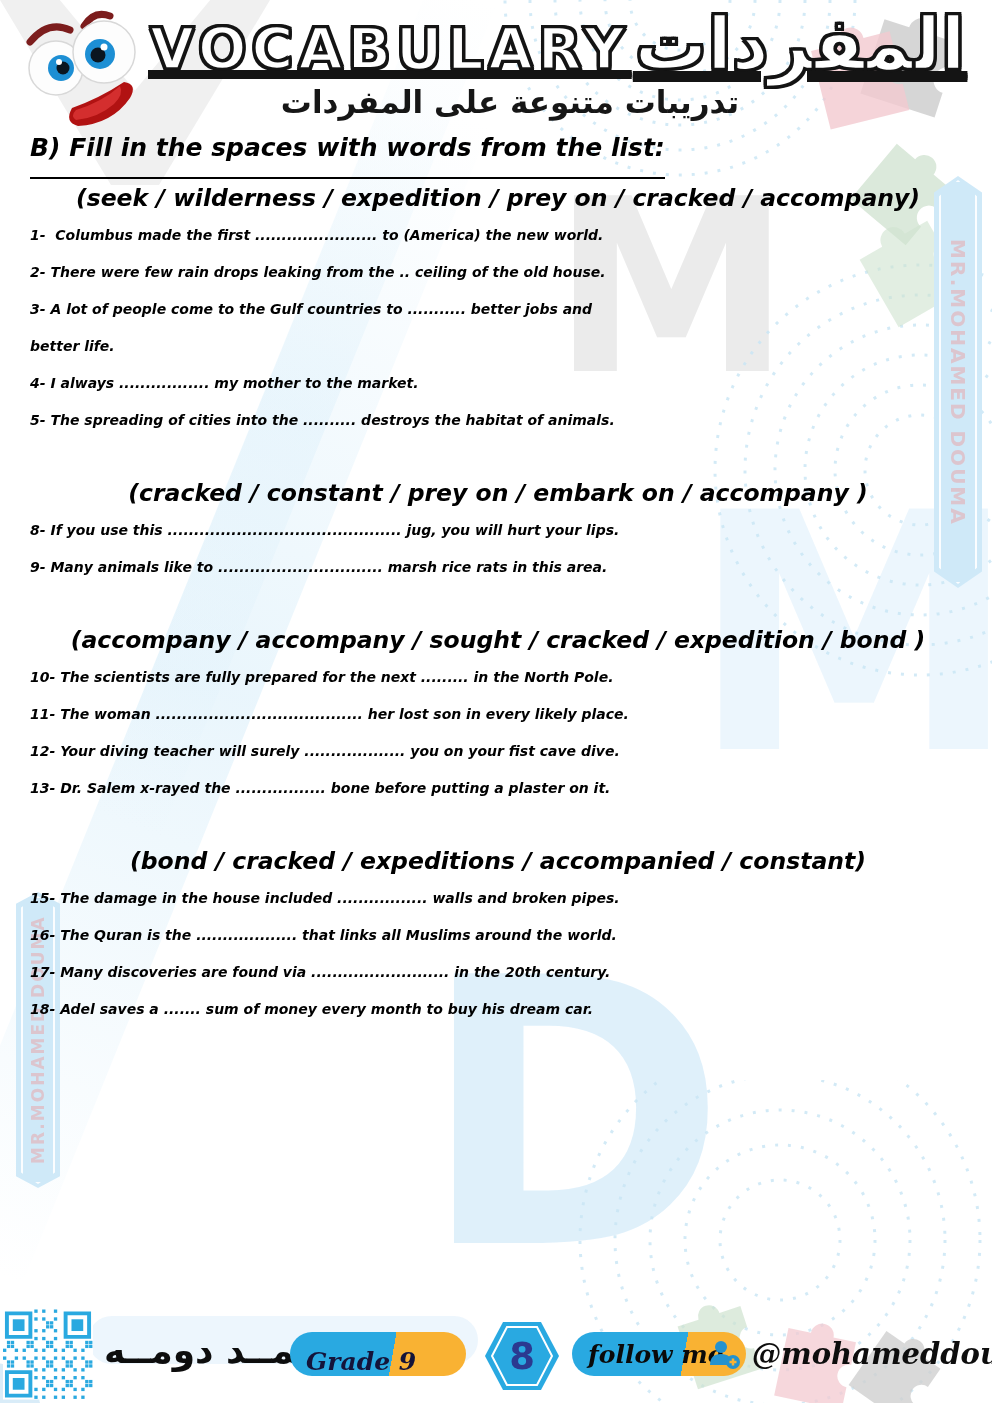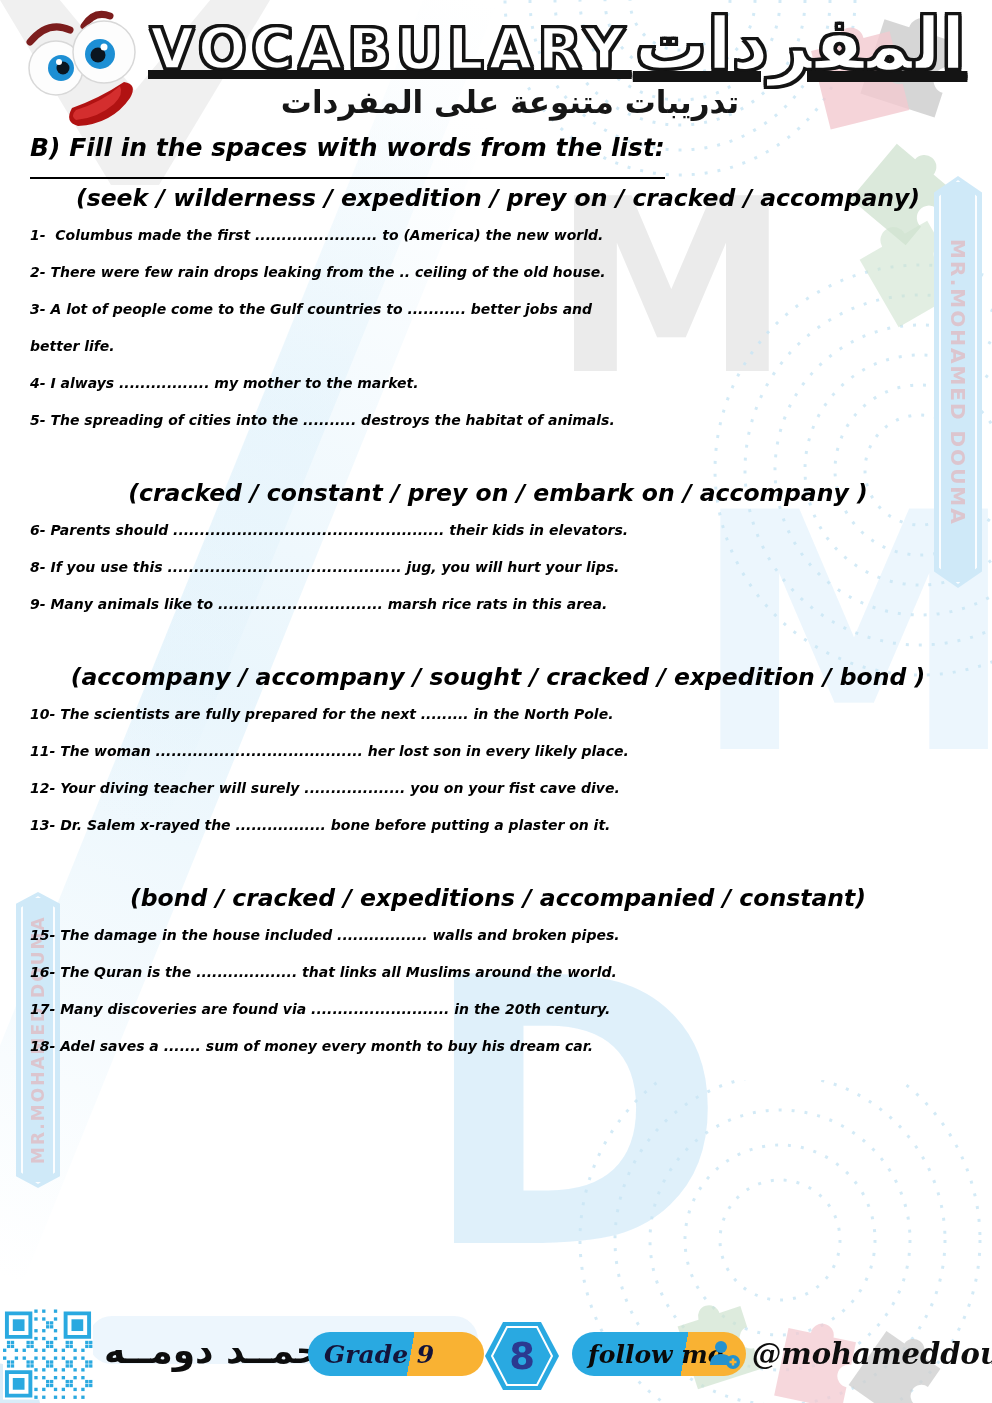--- a/index.html
+++ b/index.html
@@ -43,21 +43,21 @@
   .ex-title span{border-bottom:2.5px solid #000;padding-bottom:15px;}
   .word-list{font-size:23.5px;line-height:37px;font-style:italic;font-weight:600;text-align:center;margin-top:36px;white-space:pre-wrap;}
   .word-list.first{margin-top:14px;}
   .line{font-size:14px;line-height:37px;font-style:italic;font-weight:700;white-space:pre-wrap;}
   
   .footer-band{position:absolute;left:88px;top:1316px;width:390px;height:48px;background:#dbeefb;opacity:.5;border-radius:24px;z-index:1;}
   .qr{position:absolute;left:3px;top:1306px;z-index:2;}
   .author{position:absolute;left:104px;top:1330px;z-index:2;font-weight:bold;font-size:36px;color:#0d0d0d;white-space:nowrap;}
   .author sup{font-size:17px;}
   .pill{position:absolute;height:44px;border-radius:23px;z-index:2;display:flex;align-items:center;}
-  .pill.grade{left:308px;top:1332px;width:176px;background:linear-gradient(100deg,#29a9e1 0 58%,#f9b233 58% 100%);}
+  .pill.grade{left:290px;top:1332px;width:176px;background:linear-gradient(100deg,#29a9e1 0 58%,#f9b233 58% 100%);align-items:flex-end;}
   .pill.follow{left:572px;top:1332px;width:174px;background:linear-gradient(100deg,#29a9e1 0 64%,#f9b233 64% 100%);}
   .pill .ptext{font-family:"DejaVu Serif",serif;font-style:italic;font-weight:bold;padding-left:16px;white-space:nowrap;}
   .pill.grade .ptext{font-size:25px;color:#14143a;}
   .pill.follow .ptext{font-size:25px;color:#0a0a0a;}
   .hexagon{position:absolute;left:484px;top:1321px;z-index:2;}
   .handle{position:absolute;left:752px;top:1337px;z-index:2;font-family:"DejaVu Serif",serif;
     font-style:italic;font-weight:bold;font-size:29px;color:#0d0d0d;white-space:nowrap;}
   .person-icon{position:absolute;right:5px;top:5px;}
   .smiley{position:absolute;left:12px;top:4px;z-index:2;}
 </style>
@@ -155,21 +155,20 @@
   <div class="ex-title"><span>B) Fill in the spaces with words from the list:</span></div>
   <div>
       <div class="word-list first">(seek / wilderness / expedition / prey on / cracked / accompany)</div>
       <div class="line">1-  Columbus made the first ....................... to (America) the new world.</div>
       <div class="line">2- There were few rain drops leaking from the .. ceiling of the old house.</div>
       <div class="line">3- A lot of people come to the Gulf countries to ........... better jobs and</div>
       <div class="line">better life.</div>
       <div class="line">4- I always ................. my mother to the market.</div>
       <div class="line">5- The spreading of cities into the .......... destroys the habitat of animals.</div>
       <div class="word-list">(cracked / constant / prey on / embark on / accompany )</div>
-      <div class="line">6- Parents should ................................................... their kids in elevators.</div>
       <div class="line">8- If you use this ............................................ jug, you will hurt your lips.</div>
       <div class="line">9- Many animals like to ............................... marsh rice rats in this area.</div>
       <div class="word-list">(accompany / accompany / sought / cracked / expedition / bond )</div>
       <div class="line">10- The scientists are fully prepared for the next ......... in the North Pole.</div>
       <div class="line">11- The woman ....................................... her lost son in every likely place.</div>
       <div class="line">12- Your diving teacher will surely ................... you on your fist cave dive.</div>
       <div class="line">13- Dr. Salem x-rayed the ................. bone before putting a plaster on it.</div>
       <div class="word-list">(bond / cracked / expeditions / accompanied / constant)</div>
       <div class="line">15- The damage in the house included ................. walls and broken pipes.</div>
       <div class="line">16- The Quran is the ................... that links all Muslims around the world.</div>

